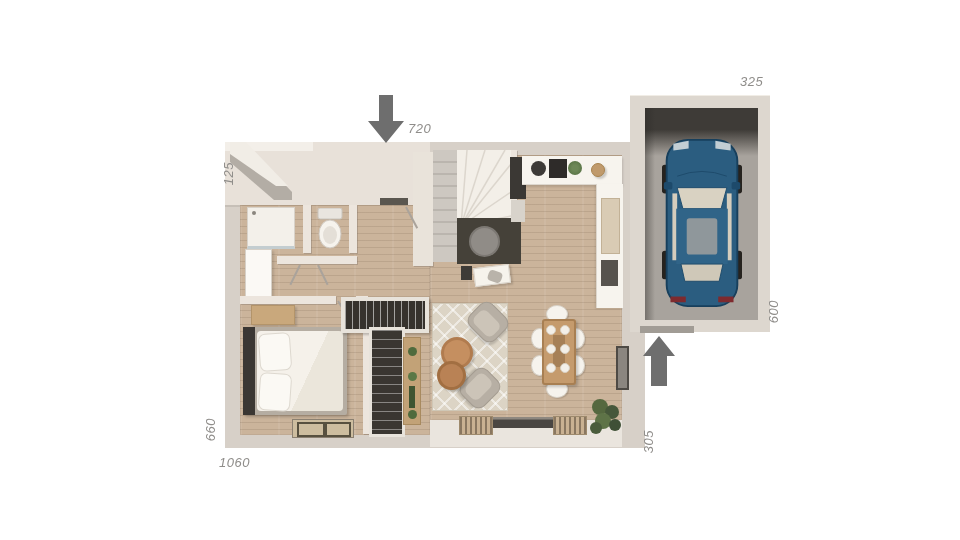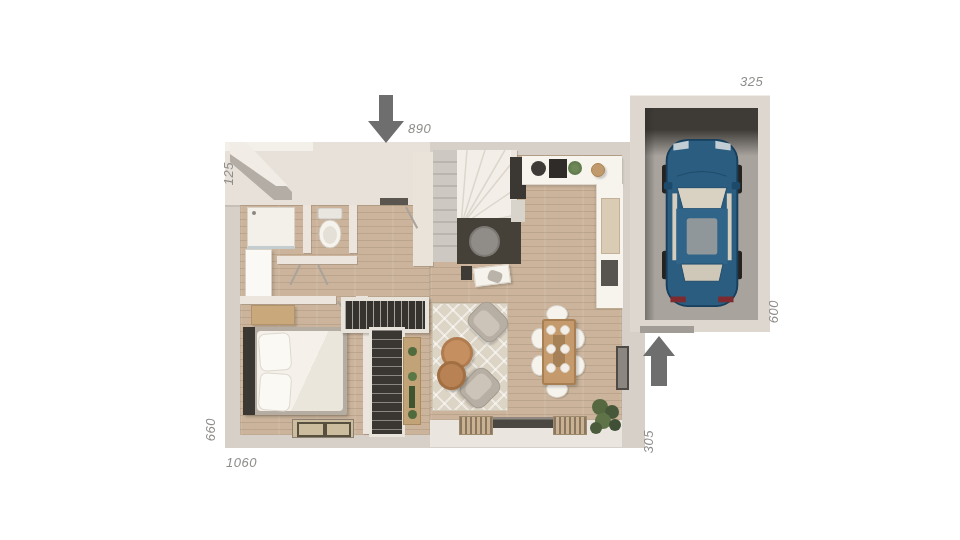--- a/index.html
+++ b/index.html
@@ -201,21 +201,21 @@
   </svg>
   <div class="a" style="left:640px;top:326px;width:54px;height:7px;background:#a19c95;"></div>
 
   <svg class="a" style="left:368px;top:95px;" width="36" height="48" viewBox="0 0 36 48">
     <polygon points="11,0 25,0 25,26 36,26 18,48 0,26 11,26" fill="#6e6e6e"></polygon>
   </svg>
   <svg class="a" style="left:643px;top:336px;" width="32" height="50" viewBox="0 0 32 50">
     <polygon points="16,0 32,20 24,20 24,50 8,50 8,20 0,20" fill="#6e6e6e"></polygon>
   </svg>
 
-  <div class="dim" style="left:408px;top:121px;">890</div>
+  <div class="dim" style="left:408px;top:121px;">720</div>
   <div class="dim" style="left:740px;top:74px;">325</div>
   <div class="dim vdim" style="left:221px;top:162px;">125</div>
   <div class="dim vdim" style="left:203px;top:418px;">660</div>
-  <div class="dim" style="left:226px;top:455px;">1060</div>
+  <div class="dim" style="left:219px;top:455px;">1060</div>
   <div class="dim vdim" style="left:641px;top:430px;">305</div>
   <div class="dim vdim" style="left:766px;top:300px;">600</div>
 
 </div>
 
 </body></html>

